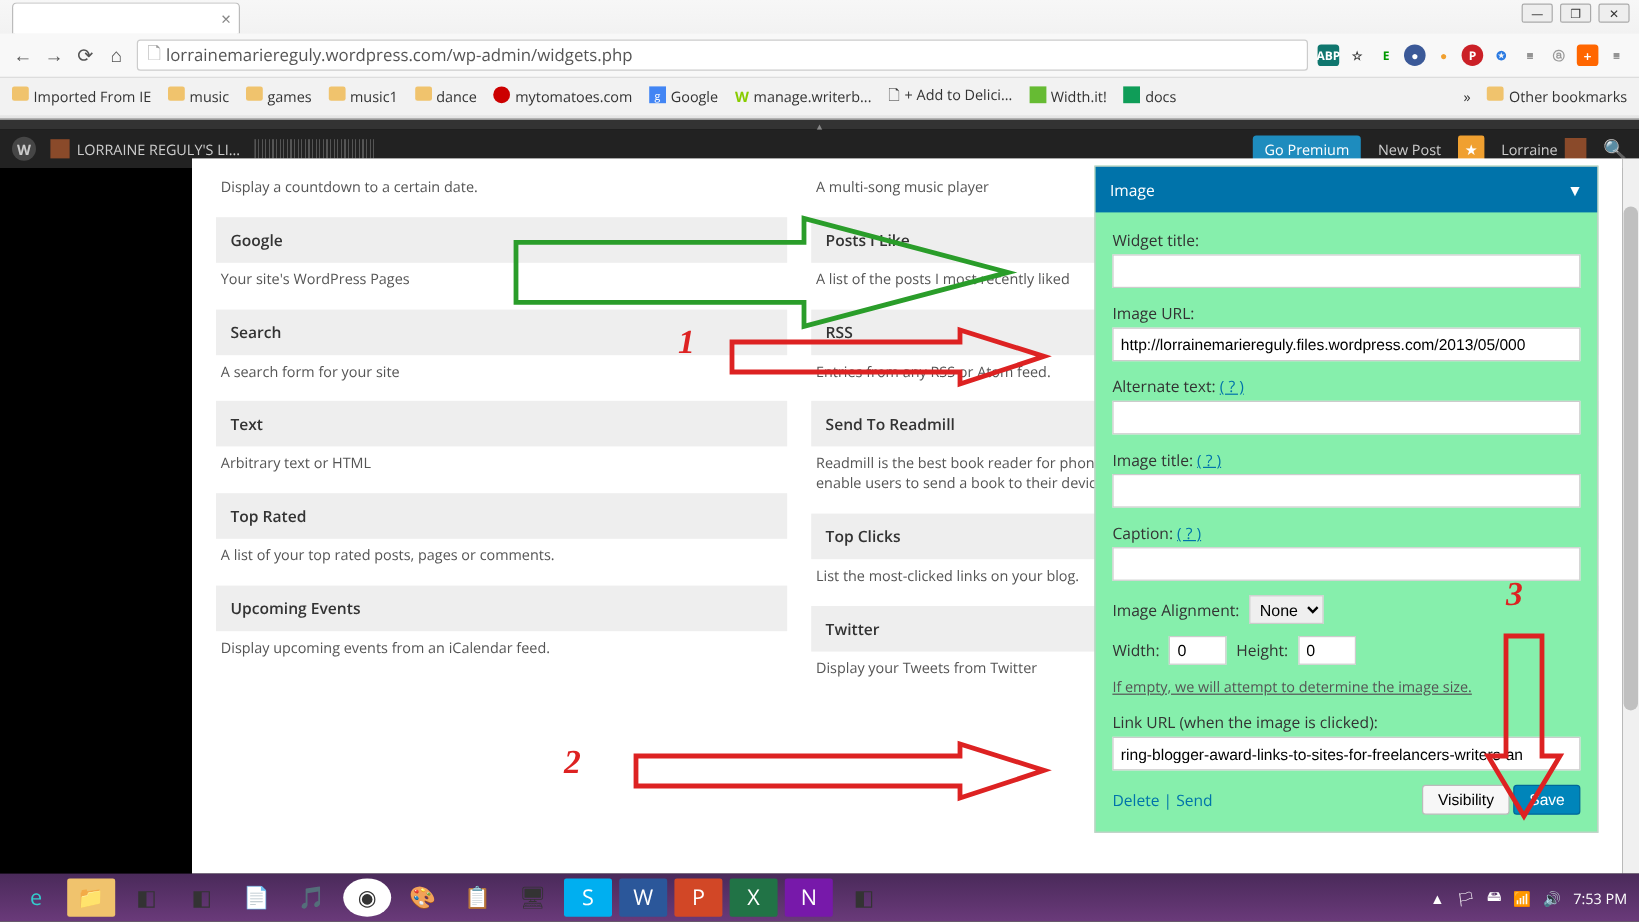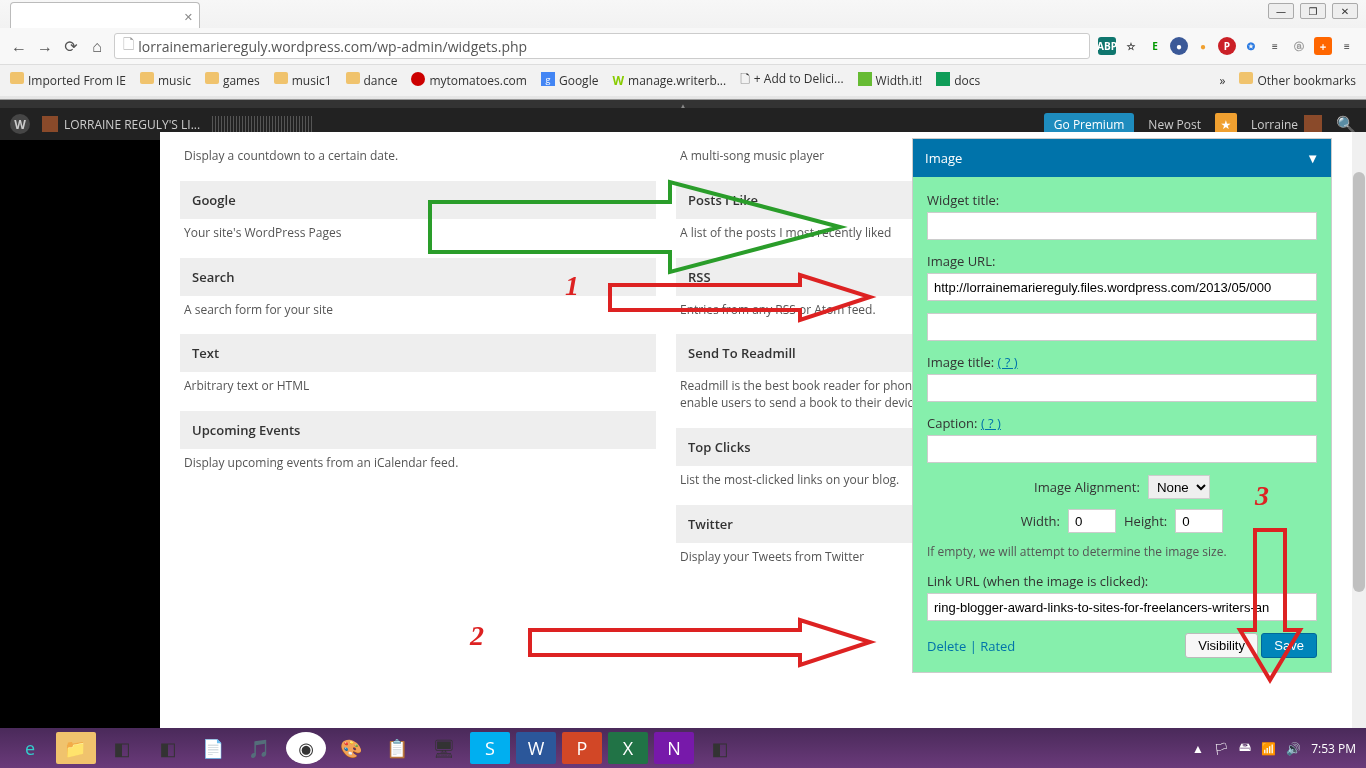--- a/index.html
+++ b/index.html
@@ -42,24 +42,24 @@
 .widget-item .w-desc { padding: 6px 4px 0; font-size: 12px; color: #555; line-height: 1.4; }
 
 
 .widget-panel { position: absolute; top: 6px; right: 20px; width: 420px; background: #86efac; border: 1px solid #ccc; z-index: 50; }
 .panel-head { background: #0073aa; color: #fff; padding: 10px 12px; display: flex; justify-content: space-between; align-items: center; cursor: pointer; }
 .panel-body { padding: 14px; font-size: 13px; color: #333; }
 .field { margin-bottom: 12px; }
 .field label { display: block; margin-bottom: 3px; }
 .field input[type=text] { width: 100%; height: 28px; border: 1px solid #ccc; padding: 0 6px; font-size: 13px; }
 .help-link { color: #0073aa; text-decoration: underline; cursor: pointer; }
-.inline-row { display: flex; align-items: center; gap: 8px; margin-bottom: 10px; justify-content: center; }
+.inline-row { display: flex; align-items: center; gap: 8px; margin-bottom: 10px; }
 .inline-row select { border: 1px solid #ccc; height: 24px; padding: 0 4px; }
 .small-input { width: 48px; height: 24px; border: 1px solid #ccc; padding: 0 6px; }
-.hint { font-size: 12px; color: #555; margin-bottom: 12px; }
+.hint { font-size: 12px; color: #555; margin-bottom: 12px; text-decoration: underline; }
 .panel-actions { display: flex; justify-content: space-between; align-items: center; }
 .link-actions { color: #0073aa; font-size: 13px; }
 .link-actions span { cursor: pointer; }
 .btn { border: 1px solid #bbb; background: #f7f7f7; padding: 4px 12px; border-radius: 3px; cursor: pointer; font-size: 13px; }
 .btn.primary { background: #0085ba; border-color: #006799; color: #fff; }
 
 
 .anno { position: absolute; pointer-events: none; z-index: 60; }
 .anno-label { font-family: "Comic Sans MS", cursive; color: #d22; font-size: 28px; font-style: italic; font-weight: bold; }
 
@@ -204,20 +204,24 @@
         </div>
         <div class="widget-item">
           <div class="w-title">Search</div>
           <div class="w-desc">A search form for your site</div>
         </div>
         <div class="widget-item">
           <div class="w-title">Text</div>
           <div class="w-desc">Arbitrary text or HTML</div>
         </div>
         <div class="widget-item">
+          <div class="w-title">Top Rated</div>
+          <div class="w-desc">A list of your top rated posts, pages or comments.</div>
+        </div>
+        <div class="widget-item">
           <div class="w-title">Upcoming Events</div>
           <div class="w-desc">Display upcoming events from an iCalendar feed.</div>
         </div>
       </div>
     <div class="widget-col" id="col2">
         <div class="widget-item">
           <div class="w-desc">A multi-song music player</div>
         </div>
         <div class="widget-item">
           <div class="w-title">Posts I Like</div>
@@ -275,20 +279,21 @@
     <div class="panel-body">
       <div class="field">
         <label>Widget title:</label>
         <input type="text" value="" style="">
       </div>
       <div class="field">
         <label>Image URL:</label>
         <input type="text" value="http://lorrainemariereguly.files.wordpress.com/2013/05/000" style="">
       </div>
       <div class="field">
+        <label><span>Alternate text:</span> <span class="help-link">( ? )</span></label>
         <input type="text" value="" style="">
       </div>
       <div class="field">
         <label><span>Image title:</span> <span class="help-link">( ? )</span></label>
         <input type="text" value="" style="">
       </div>
       <div class="field">
         <label><span>Caption:</span> <span class="help-link">( ? )</span></label>
         <input type="text" value="" style="">
       </div>
@@ -302,21 +307,21 @@
         <label>Height:</label>
         <input class="small-input" type="text" value="0" style="">
       </div>
       <div class="hint">If empty, we will attempt to determine the image size.</div>
       <div class="field">
         <label>Link URL (when the image is clicked):</label>
         <input type="text" value="ring-blogger-award-links-to-sites-for-freelancers-writers-an" style="">
       </div>
       <div class="panel-actions">
         <div class="link-actions">
-          <span>Delete</span> | <span>Rated</span>
+          <span>Delete</span> | <span>Send</span>
         </div>
         <div>
           <button class="btn">Visibility</button>
           <button class="btn primary">Save</button>
         </div>
       </div>
     </div>
   </div>
 </div>
 

